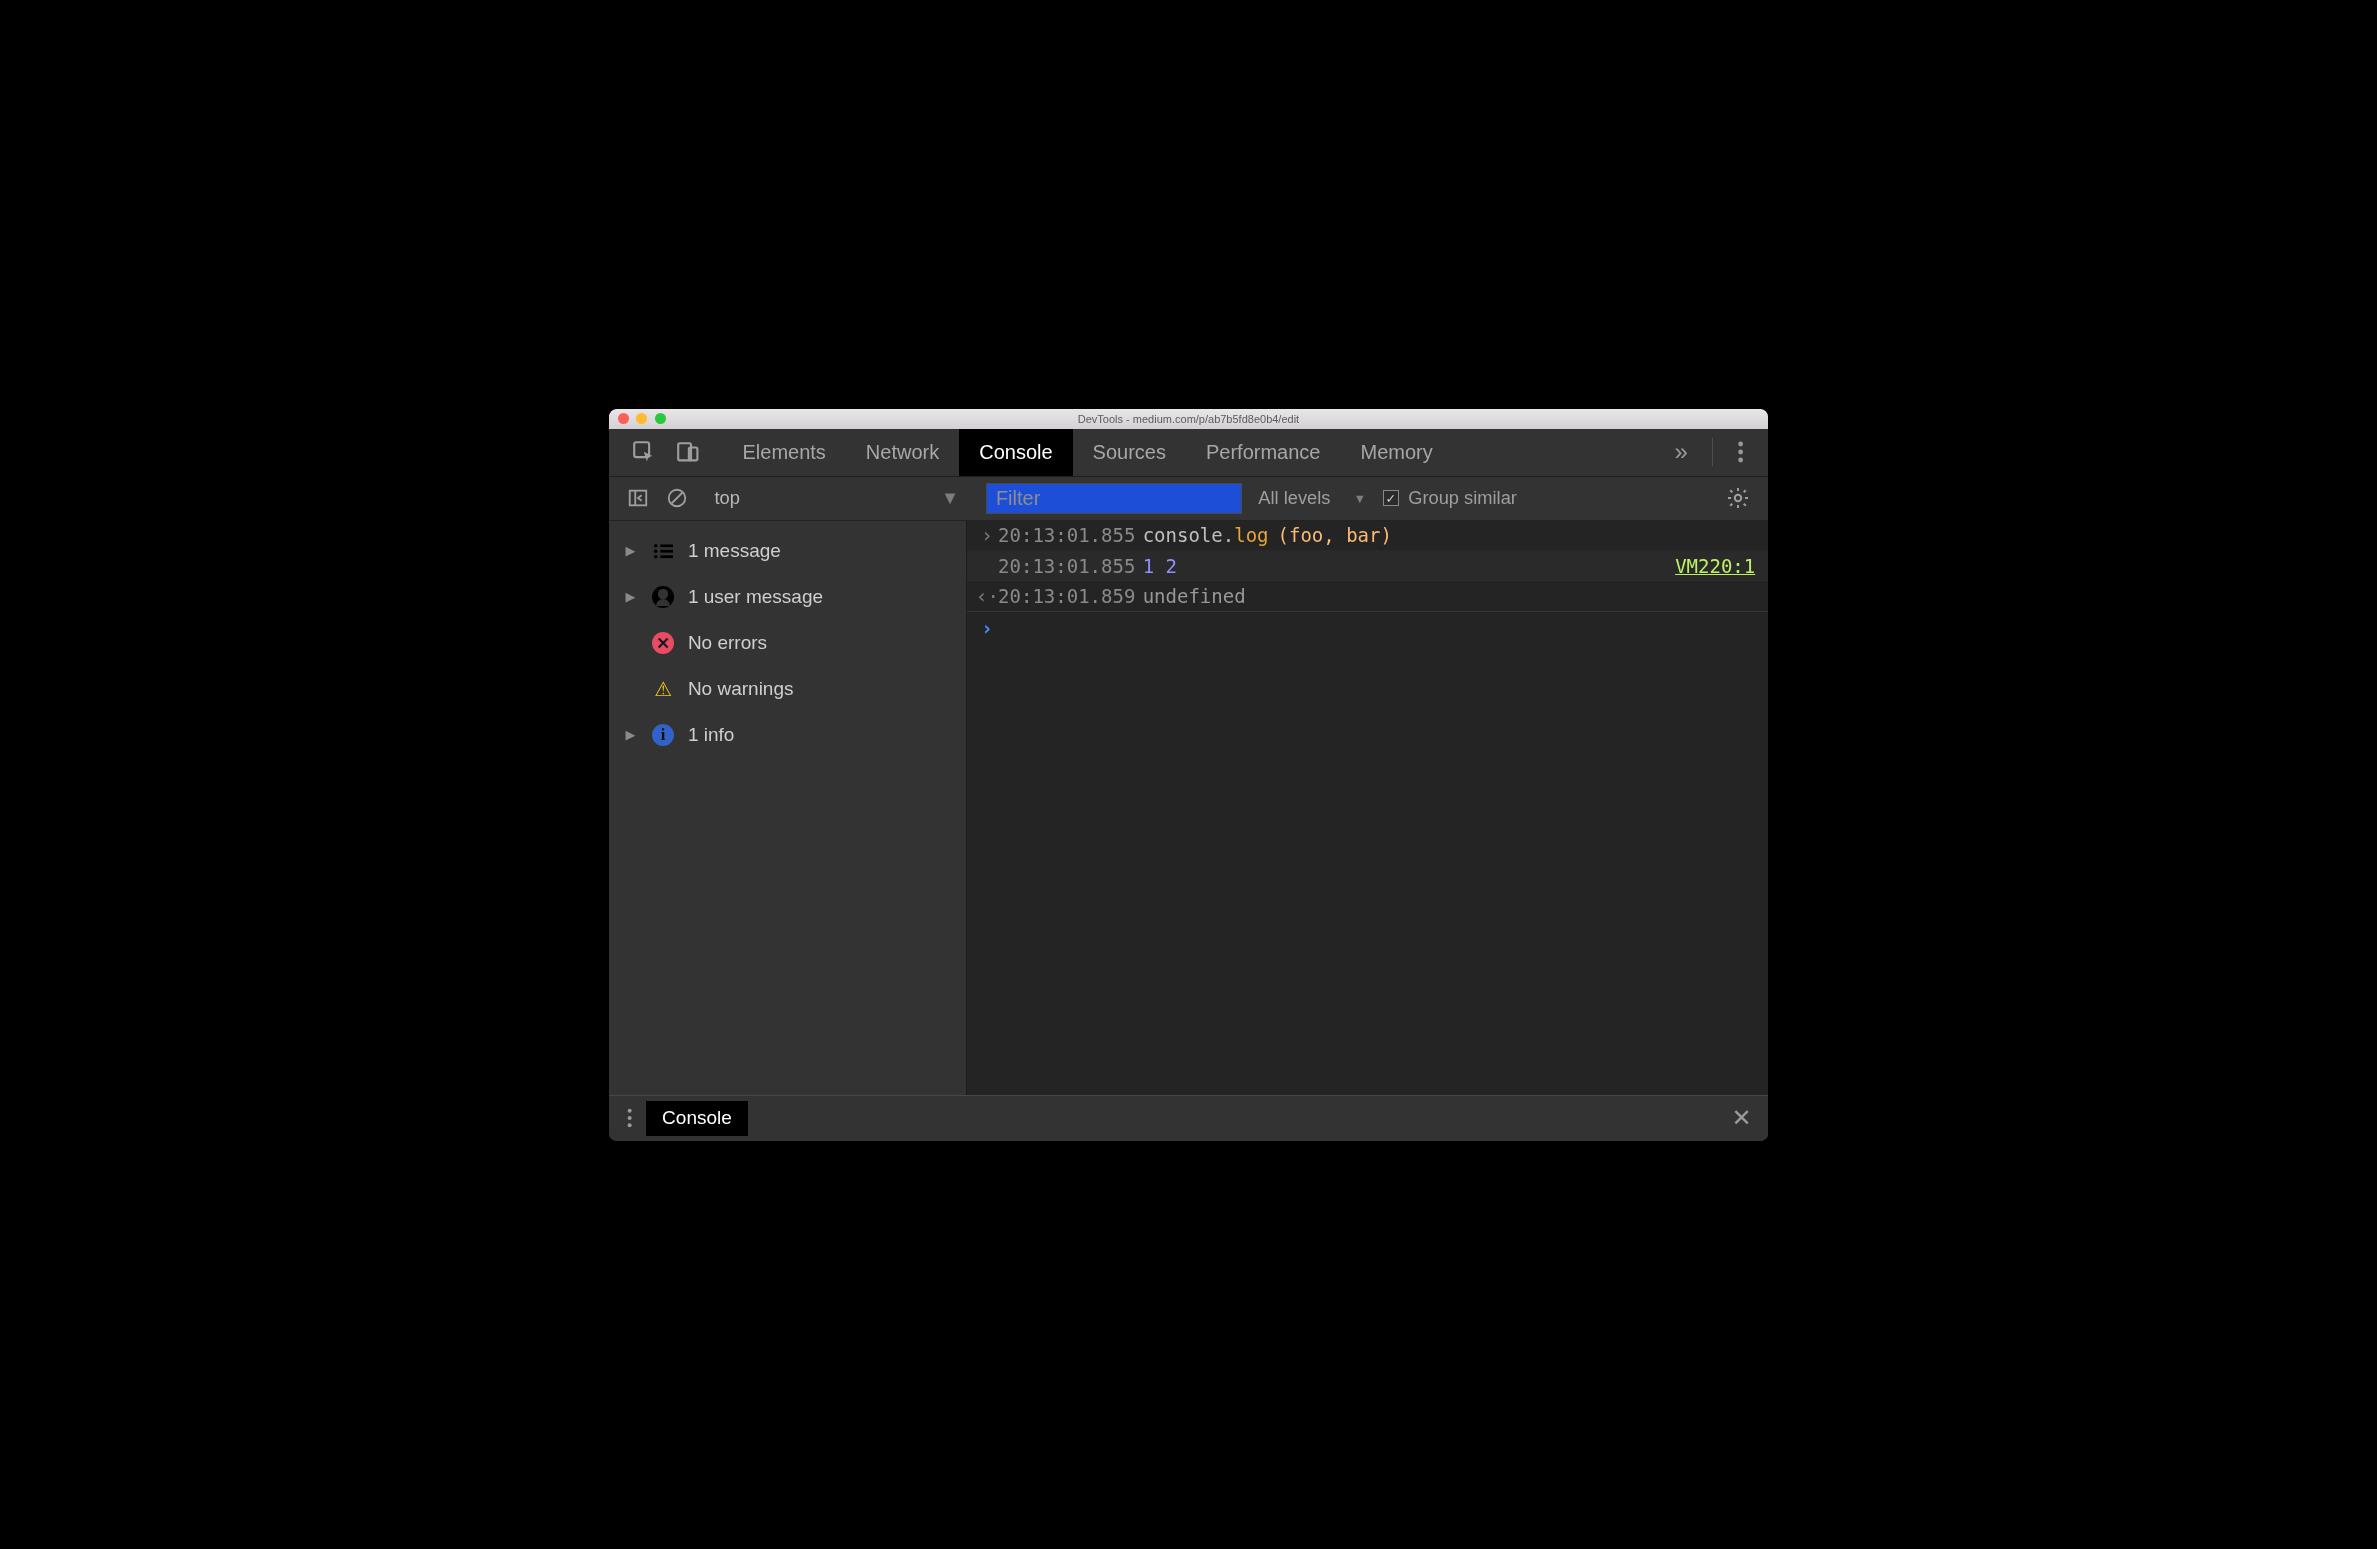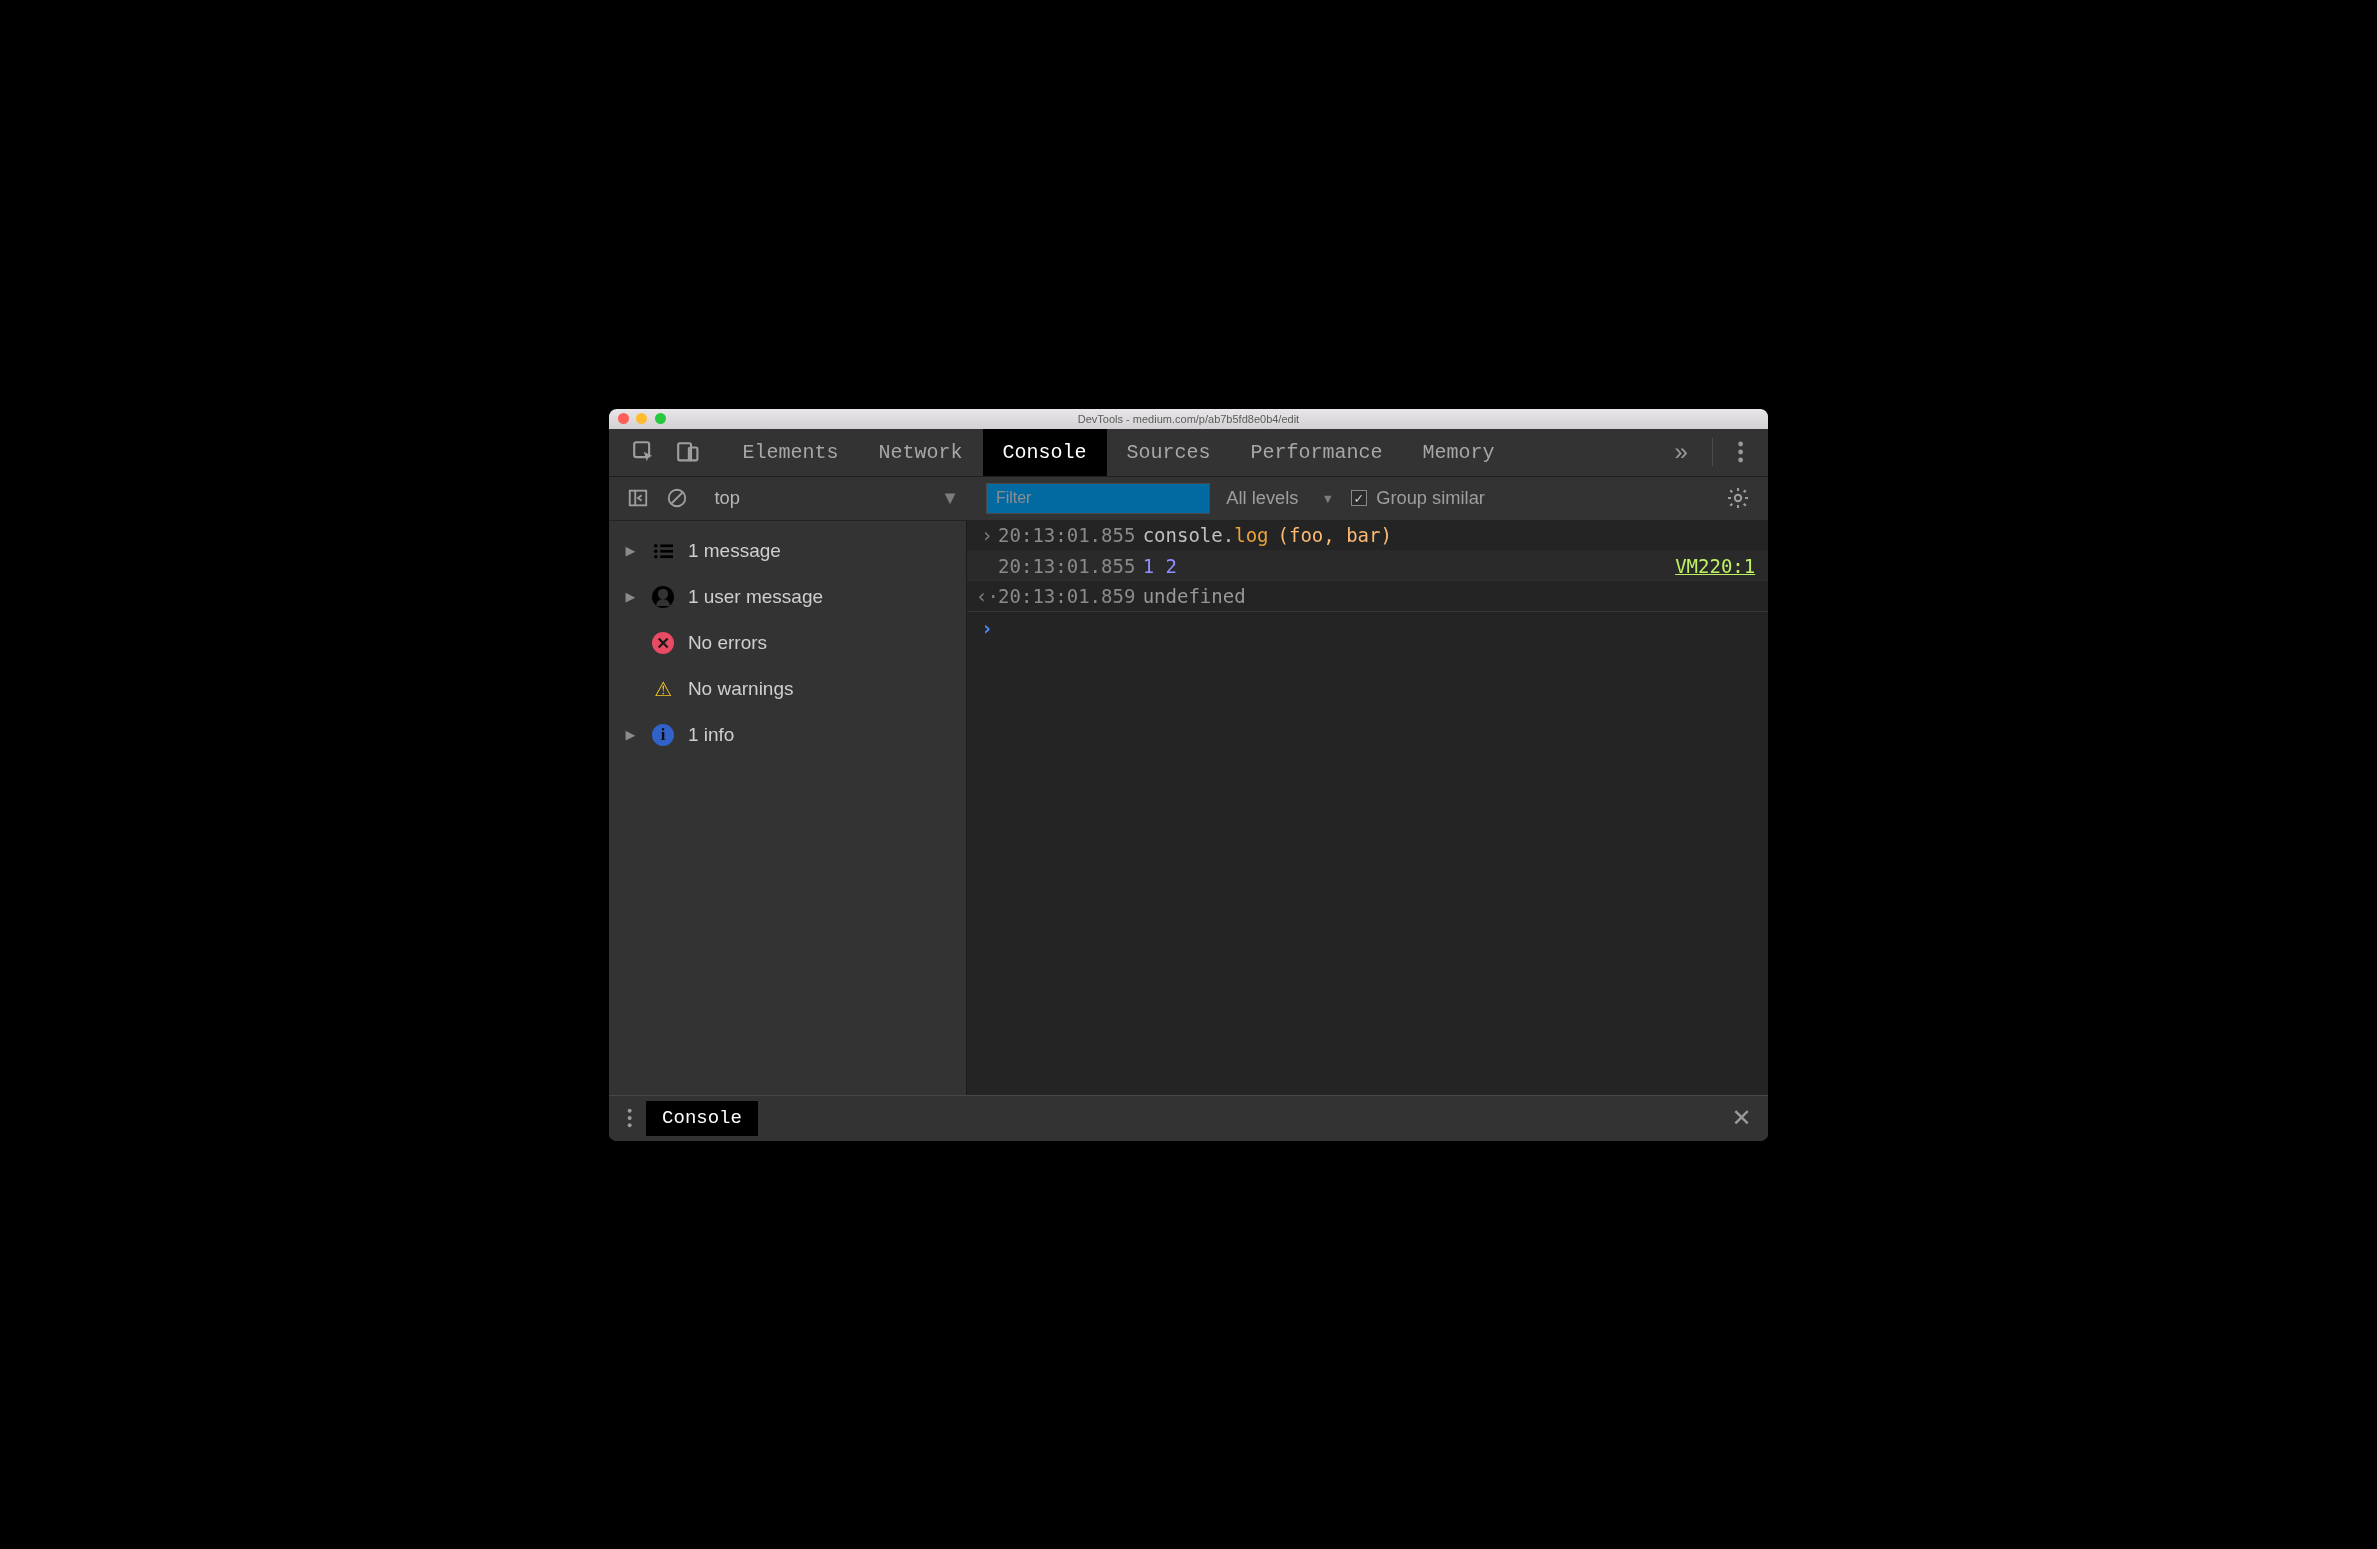--- a/index.html
+++ b/index.html
@@ -43,21 +43,21 @@
     background: #333;
     border-bottom: 0.9px solid #1e1e1e;
     display:flex;
     align-items:center;
     color:#aaa;
     font-size: 20px;
   }
   .tabs .icongroup { display:flex; align-items:center; gap:18.3px; padding:0 22px; }
   .tabs .tabset { display:flex; height:100%; align-items:stretch; }
   .tab {
-    display:flex; align-items:center; padding:0 20px; cursor:pointer; color:#a7a7a7;font-family:Liberation Mono, monospace;
+    display:flex; align-items:center; padding:0 20px; cursor:pointer; color:#a7a7a7;
   }
   .tab.active { background:#000; color:#fff; }
   .tabs .spacer { flex:1; }
   .tabs .right { display:flex; align-items:center; gap:24px; padding:0 24px; color:#999;}
   .vbar { width:0.9px; height:27.4px; background:#4c4c4c; }
   
   .toolbar {
     height: 44px;
     background: #333;
     border-bottom: 0.9px solid #222;
@@ -67,22 +67,22 @@
     gap: 16.5px;
     color:#9e9e9e;
     font-size: 18.3px;
   }
   .context-select {
     display:flex; align-items:center; justify-content:space-between;
     width: 265px; height: 29px; padding: 0 9.1px; color:#b8b8b8;
     border:0.9px solid transparent; cursor:pointer;text-align:right;
   }
   .filter-input {
-    width: 224px; height:31px; background:#0369a1; border:0.9px solid #4a4a4a;
-    color:#bbb; font-size:16px; padding:0 9.1px; outline:none;
+    width: 256px; height:31px; background:#1d4ed8; border:0.9px solid #4a4a4a;
+    color:#bbb; font-size:20px; padding:0 9.1px; outline:none;
   }
   .filter-input::placeholder{color:#8e8e8e;}
   .levels { display:flex; align-items:center; gap:23px; cursor:pointer; }
   .checkbox {
     width:16.5px; height:16.5px; border:0.9px solid #888; display:inline-flex;
     align-items:center; justify-content:center; font-size:12.8px; color:#ccc; background:#2b2b2b;
   }
   .toolbar .spacer{flex:1;}
   
   .main {

